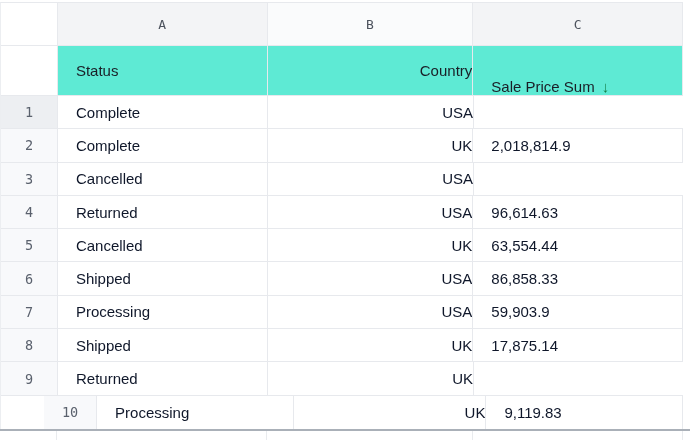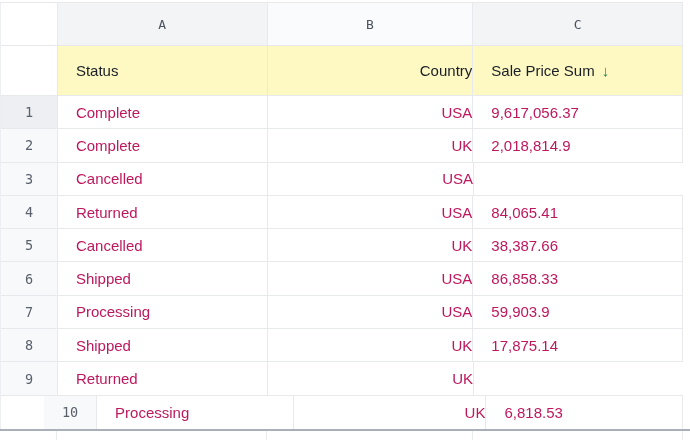--- a/index.html
+++ b/index.html
@@ -51,41 +51,41 @@
     justify-content: center;
     padding-left: 0;
   }
   .letter-shaded { background: #f3f4f6; }
   .letter-light  { background: #fafbfc; }
   .corner-cell   { background: #ffffff; }
 
   
   .header-row { height: 50px; border-bottom: 1px solid #e7e9ed; }
   .header-row .cell {
-    background: #fef9c3;
+    background: #5eead4;
     font-size: 15px;
     font-weight: 500;
     color: #1a1f27;
   }
   .header-row .col-num { background: #ffffff; }
-  .sorted-header { color: #15814b; }
+  .sorted-header { color: #15814b; align-items: flex-end; }
   .sort-icon {
     margin-left: 7px;
     font-size: 15px;
     color: #15814b;
     font-weight: 400;
   }
 
   
   .data-row { height: 33.3px; border-bottom: 1px solid #e7e9ed; }
   .data-row:last-child { border-bottom: none; padding-left: 43px; }
   .data-row .cell {
     background: #ffffff;
     font-size: 15px;
-    color: #be185d;
+    color: #0f172a;
   }
   .data-row .col-num {
     background: #f8f9fb;
     font-family: "DejaVu Sans Mono", monospace;
     font-size: 13.5px;
     color: #5a616d;
   }
   .data-row .col-num.active { background: #edeff2; }
 
   
@@ -137,48 +137,47 @@
         <span>Sale Price Sum</span>
         <span class="sort-icon">↓</span>
       </div>
     </div>
 
     <div>
   <div class="row data-row">
     <div class="cell col-num active">1</div>
     <div class="cell col-a">Complete</div>
     <div class="cell col-b">USA</div>
-    <div class="cell col-c">9,617,056.37</div>
   </div>
 
   <div class="row data-row">
     <div class="cell col-num">2</div>
     <div class="cell col-a">Complete</div>
     <div class="cell col-b">UK</div>
     <div class="cell col-c">2,018,814.9</div>
   </div>
 
   <div class="row data-row">
     <div class="cell col-num">3</div>
     <div class="cell col-a">Cancelled</div>
     <div class="cell col-b">USA</div>
   </div>
 
   <div class="row data-row">
     <div class="cell col-num">4</div>
     <div class="cell col-a">Returned</div>
     <div class="cell col-b">USA</div>
-    <div class="cell col-c">84,065.41</div>
+    <div class="cell col-c">96,614.63</div>
   </div>
 
   <div class="row data-row">
     <div class="cell col-num">5</div>
     <div class="cell col-a">Cancelled</div>
     <div class="cell col-b">UK</div>
-    <div class="cell col-c">38,387.66</div>
+    <div class="cell col-c">63,554.44</div>
   </div>
 
   <div class="row data-row">
     <div class="cell col-num">6</div>
     <div class="cell col-a">Shipped</div>
     <div class="cell col-b">USA</div>
     <div class="cell col-c">86,858.33</div>
   </div>
 
   <div class="row data-row">
@@ -198,21 +197,21 @@
   <div class="row data-row">
     <div class="cell col-num">9</div>
     <div class="cell col-a">Returned</div>
     <div class="cell col-b">UK</div>
   </div>
 
   <div class="row data-row">
     <div class="cell col-num">10</div>
     <div class="cell col-a">Processing</div>
     <div class="cell col-b">UK</div>
-    <div class="cell col-c">6,818.53</div>
+    <div class="cell col-c">9,119.83</div>
   </div>
 </div>
 
   </div>
 
   <div class="table-bottom-border"></div>
 
   <div class="below-area">
     <div class="vline vl-1"></div>
     <div class="vline vl-2"></div>

